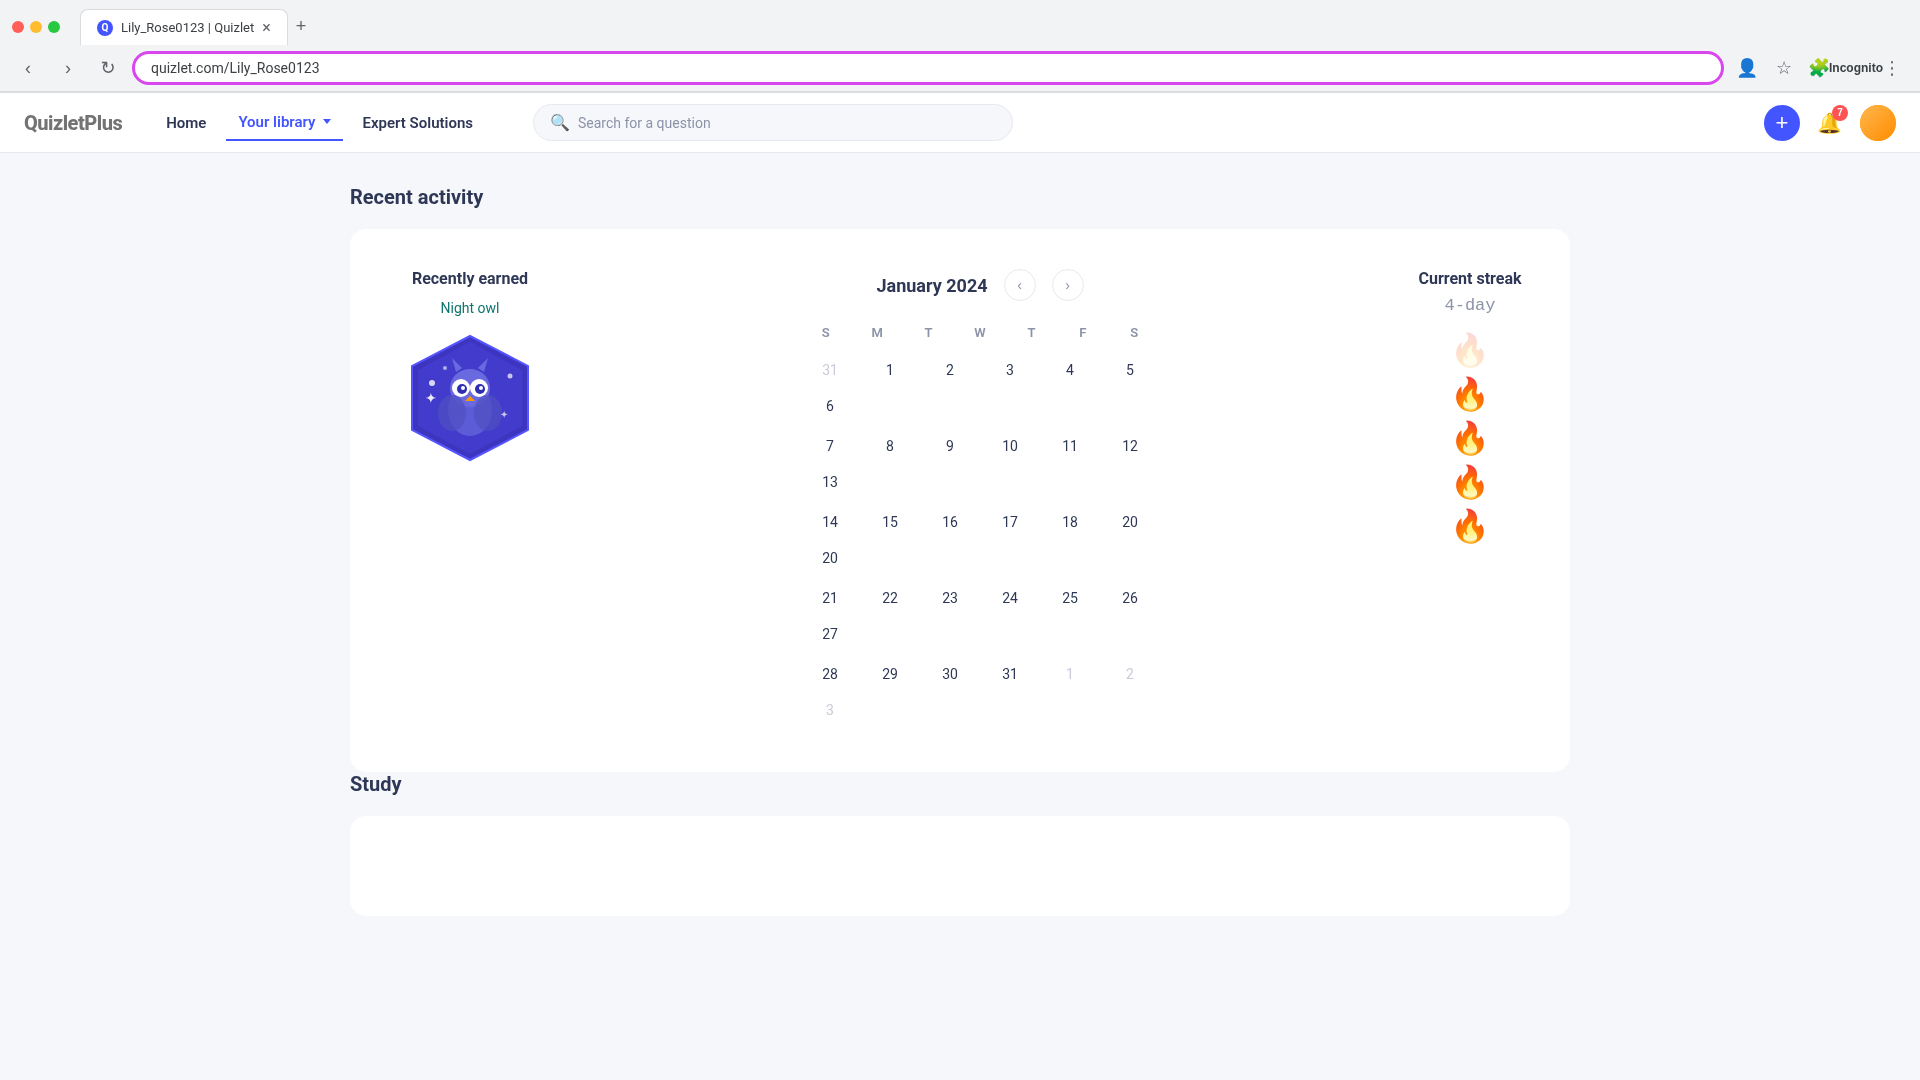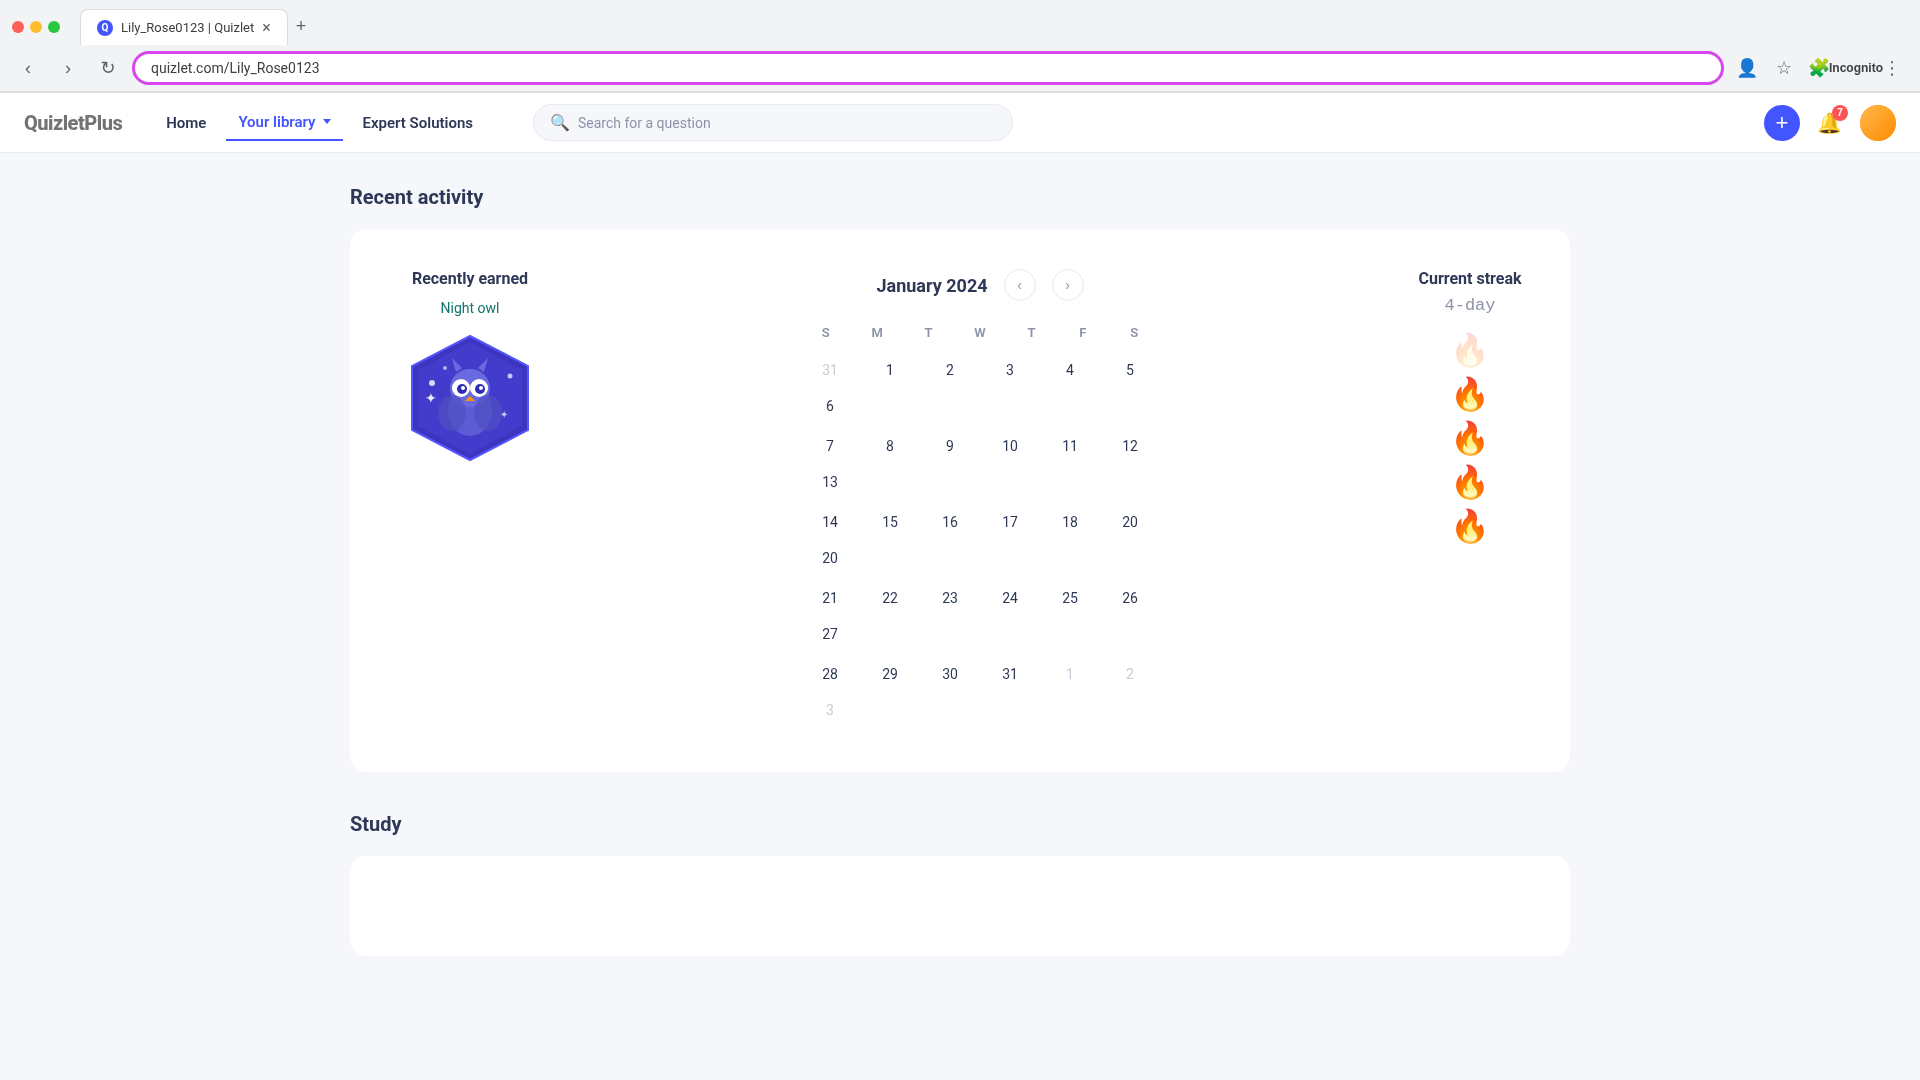--- a/index.html
+++ b/index.html
@@ -70,21 +70,21 @@
 
     
     .streak-section { display: flex; flex-direction: column; align-items: center; gap: 8px; min-width: 120px; }
     .streak-title { font-size: 16px; font-weight: 700; color: #2e3856; }
     .streak-subtitle { font-size: 17px; color: #8c93a8; font-family: Liberation Mono, monospace; }
     .streak-flames { display: flex; flex-direction: column; align-items: center; gap: 6px; margin-top: 8px; }
     .flame { font-size: 32px; }
     .flame-empty { font-size: 32px; opacity: 0.2; color: #ff8c00; }
 
     
-    .study-section { margin-top: 40px; }
+    .study-section { }
 
     
     ::-webkit-scrollbar { width: 8px; }
     ::-webkit-scrollbar-track { background: #f1f1f1; }
     ::-webkit-scrollbar-thumb { background: #c1c1c1; border-radius: 4px; }
 
     .chevron-icon { display: inline-block; width: 0; height: 0; border-left: 4px solid transparent; border-right: 4px solid transparent; border-top: 5px solid currentColor; vertical-align: middle; margin-left: 3px; }
 
     .study-card { background: white; border-radius: 16px; padding: 40px; min-height: 100px; }
   </style>

